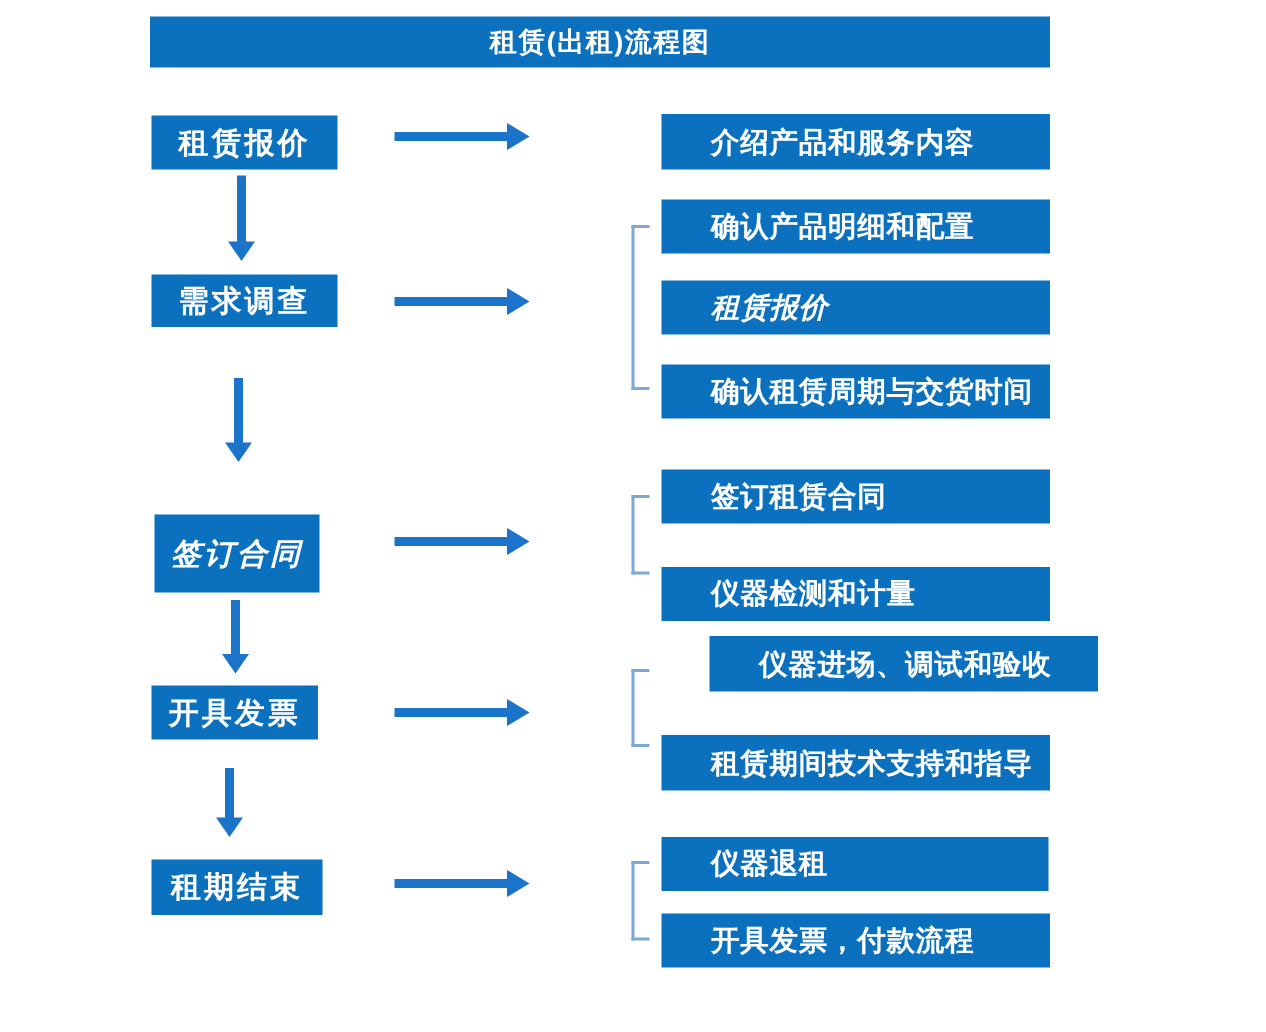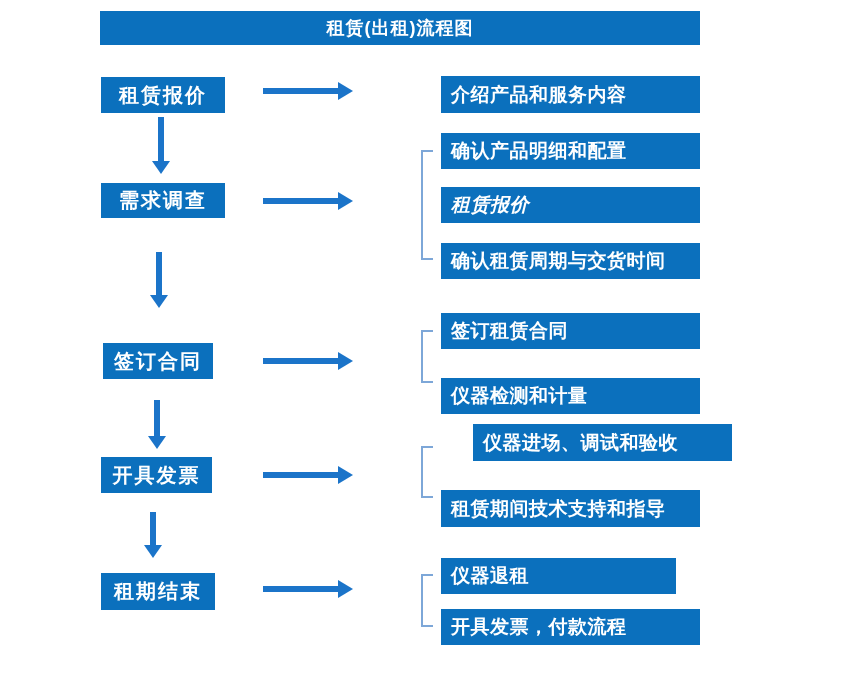--- a/index.html
+++ b/index.html
@@ -15,21 +15,21 @@
   .title-bar{
     background:var(--box);color:var(--text);font-weight:bold;font-size:18px;
     display:flex;align-items:center;justify-content:center;letter-spacing:1px;
   }
   .step-box{
     background:var(--box);color:var(--text);font-weight:bold;font-size:20px;
     display:flex;align-items:center;justify-content:center;letter-spacing:2px;
   }
   .detail-box{
     background:var(--box);color:var(--text);font-weight:bold;font-size:19px;
-    display:flex;align-items:center;padding-left:10px;letter-spacing:0.5px;
+    display:flex;align-items:center;padding-left:33px;letter-spacing:0.5px;
   }
   .arrow-right{width:90px;height:18px;}
   .arrow-right .shaft{position:absolute;left:0;top:6px;width:76px;height:6px;background:var(--arrow);}
   .arrow-right .head{
     position:absolute;right:0;top:0;width:0;height:0;
     border-top:9px solid transparent;border-bottom:9px solid transparent;
     border-left:15px solid var(--arrow);
   }
   .arrow-down{width:18px;}
   .arrow-down .shaft{position:absolute;left:6px;top:0;bottom:12px;width:6px;background:var(--arrow);}
@@ -45,21 +45,21 @@
     border-bottom:2px solid var(--bracket);
   }
 </style>
 </head>
 <body>
 
 <div class="abs title-bar" style="left:100px;top:11px;width:600px;height:34px;">租赁(出租)流程图</div>
 
 <div class="abs step-box" style="left:101px;top:77px;width:124px;height:36px;">租赁报价</div>
 <div class="abs step-box" style="left:101px;top:183px;width:124px;height:35px;">需求调查</div>
-<div class="abs step-box" style="left:103px;top:343px;width:110px;height:36px;">签订合同</div>
+<div class="abs step-box" style="left:103px;top:343px;width:110px;height:52px;font-style:italic;">签订合同</div>
 <div class="abs step-box" style="left:101px;top:457px;width:111px;height:36px;">开具发票</div>
 <div class="abs step-box" style="left:101px;top:573px;width:114px;height:37px;">租期结束</div>
 
 <div class="abs arrow-down" style="left:152px;top:117px;height:57px;">
   <div class="shaft"></div>
   <div class="head"></div>
 </div>
 <div class="abs arrow-down" style="left:150px;top:252px;height:56px;">
   <div class="shaft"></div>
   <div class="head"></div>
@@ -104,14 +104,14 @@
 <div class="abs detail-box" style="left:441px;top:133px;width:259px;height:36px;">确认产品明细和配置</div>
 <div class="abs detail-box" style="left:441px;top:187px;width:259px;height:36px;font-style:italic;">租赁报价</div>
 <div class="abs detail-box" style="left:441px;top:243px;width:259px;height:36px;">确认租赁周期与交货时间</div>
 
 <div class="abs detail-box" style="left:441px;top:313px;width:259px;height:36px;">签订租赁合同</div>
 <div class="abs detail-box" style="left:441px;top:378px;width:259px;height:36px;">仪器检测和计量</div>
 
 <div class="abs detail-box" style="left:441px;top:424px;width:259px;height:37px;margin-left:32px;">仪器进场、调试和验收</div>
 <div class="abs detail-box" style="left:441px;top:490px;width:259px;height:37px;">租赁期间技术支持和指导</div>
 
-<div class="abs detail-box" style="left:441px;top:558px;width:235px;height:36px;">仪器退租</div>
+<div class="abs detail-box" style="left:441px;top:558px;width:258px;height:36px;">仪器退租</div>
 <div class="abs detail-box" style="left:441px;top:609px;width:259px;height:36px;">开具发票，付款流程</div>
 
 </body></html>

